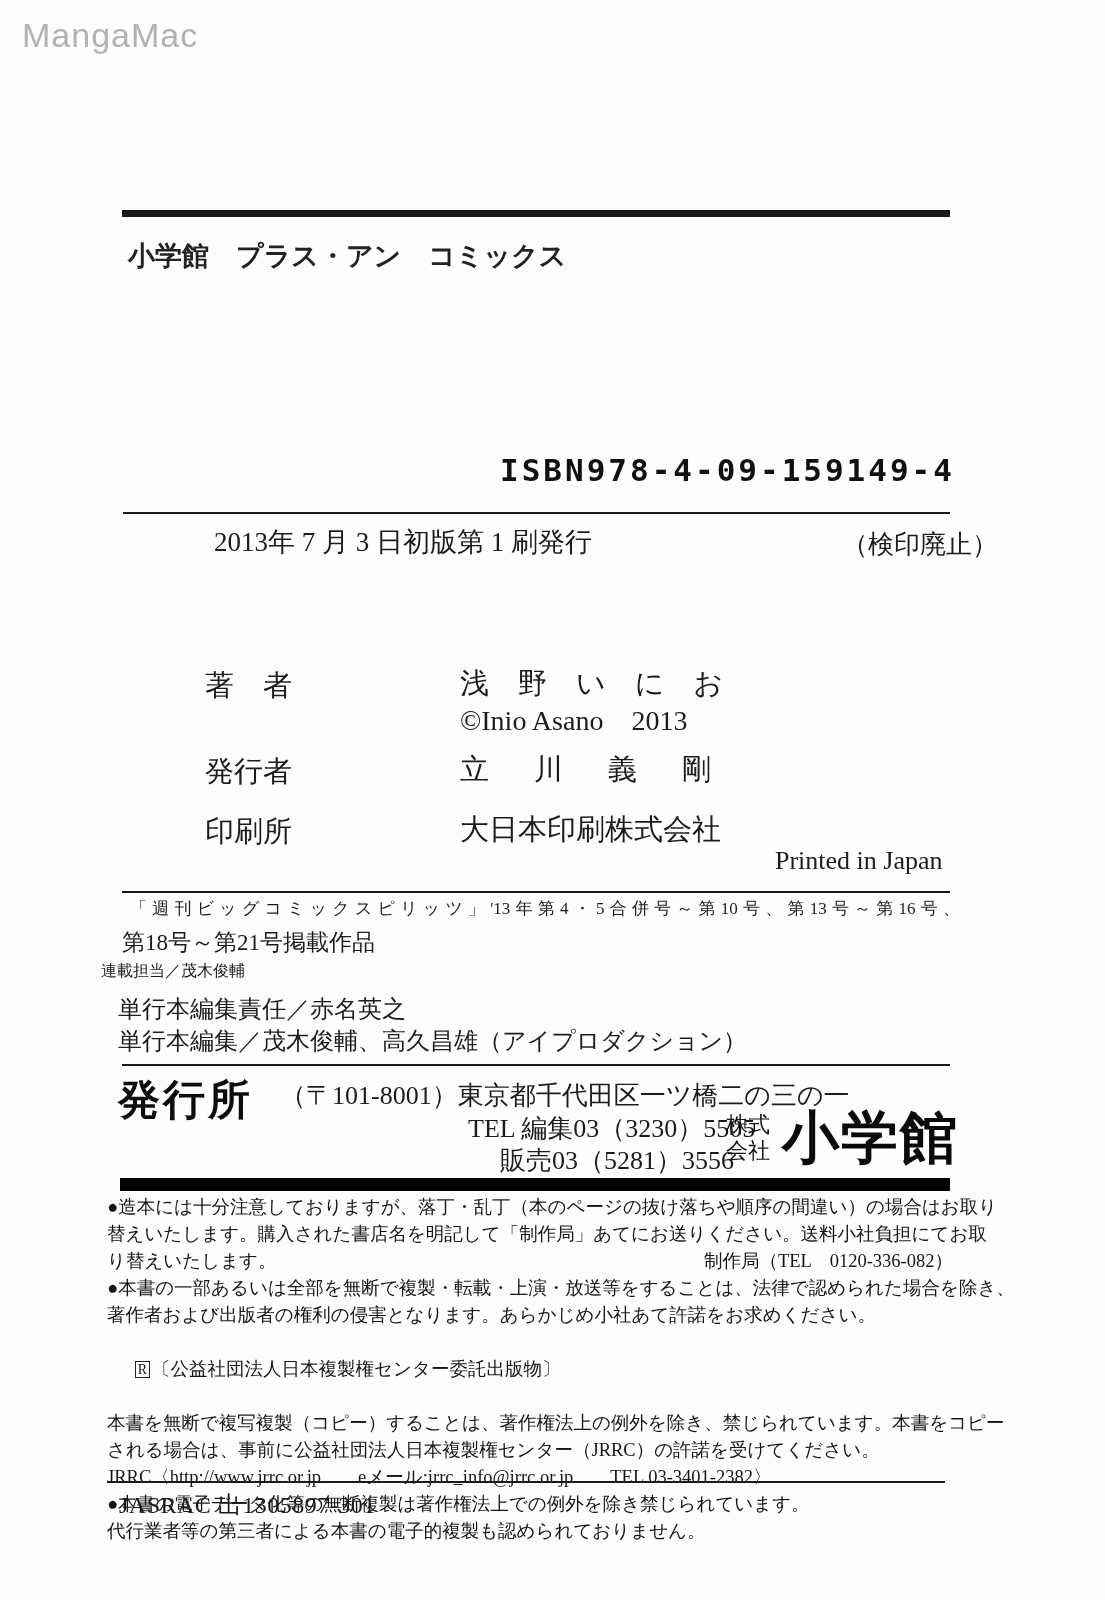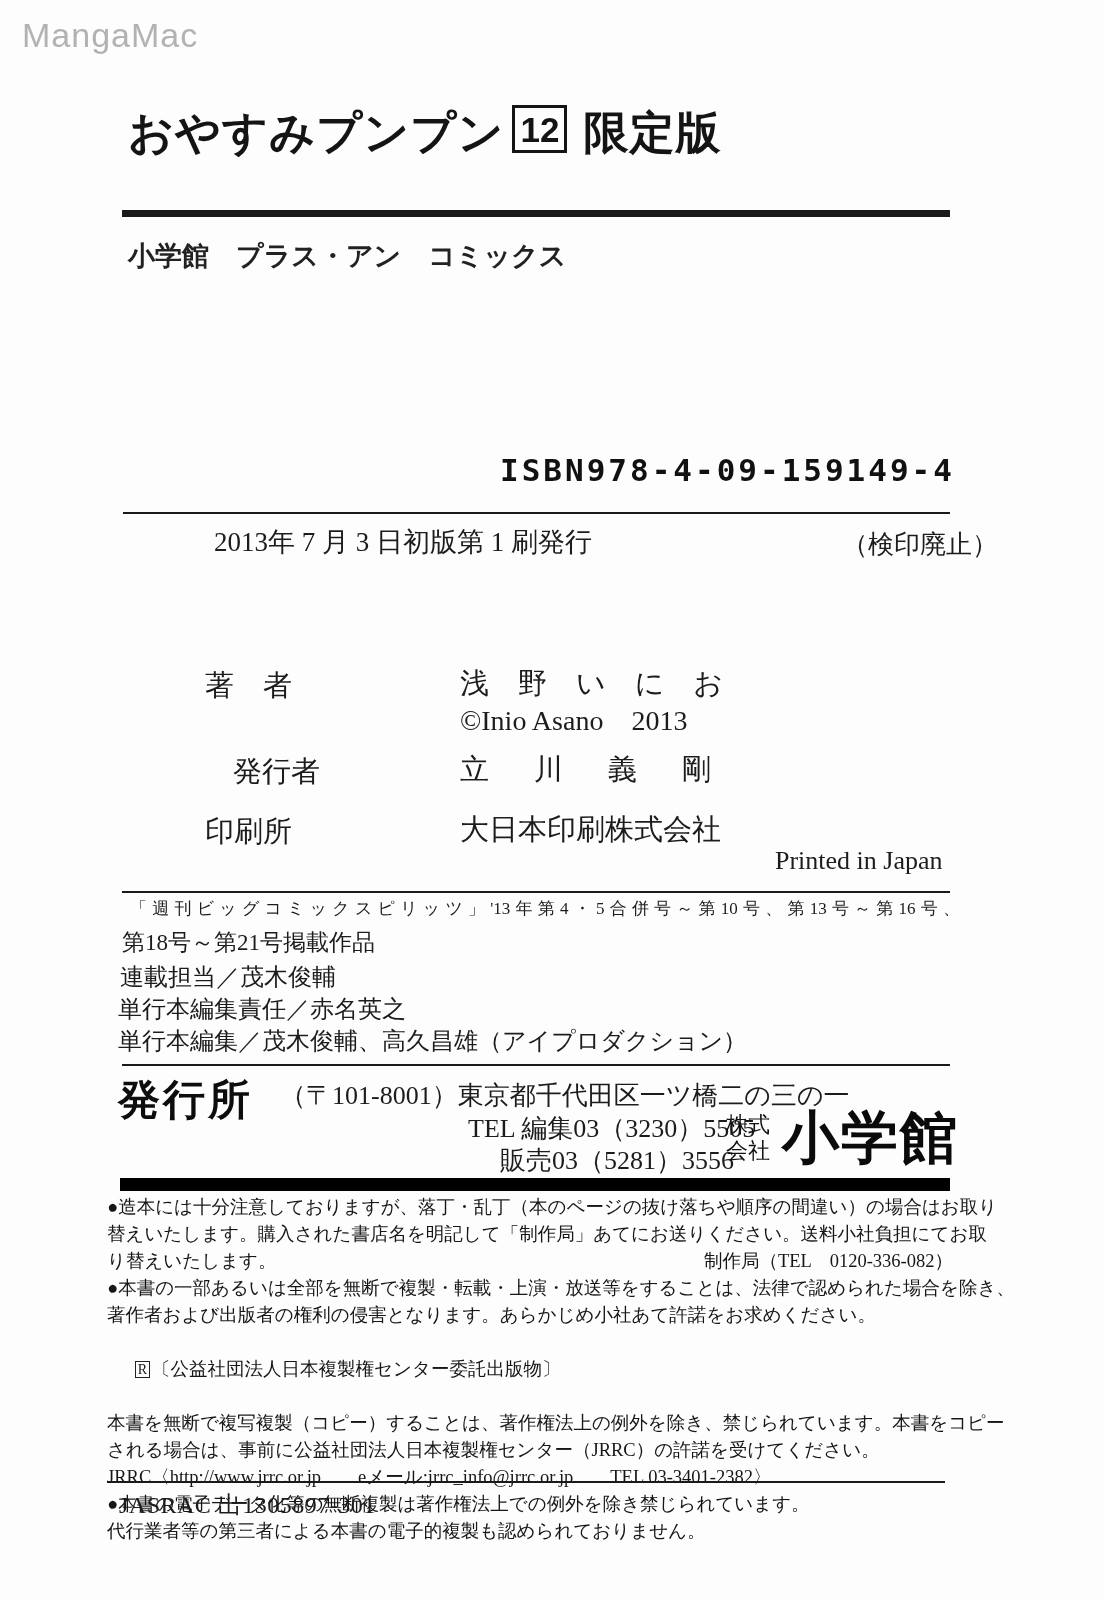--- a/index.html
+++ b/index.html
@@ -29,21 +29,21 @@
   .cr-value{left:460px;font-size:29px;}
   .cr-sub{left:460px;font-size:28px;}
   .sp-gojuon{letter-spacing:0px;}
   .sp-wide{letter-spacing:8px;}
 
   .printedin{left:775px;top:846px;font-size:26px;}
 
   .serial1{left:122px;top:897px;width:830px;font-size:17px;text-align:justify;text-align-last:justify;white-space:normal;margin-left:8px;}
   .serial2{left:122px;top:927px;width:830px;font-size:23px;text-align:left;}
 
-  .staff0{left:120px;top:961px;font-size:24px;}
+  .staff0{left:101px;top:961px;font-size:16px;}
   .staff1{left:118px;top:993px;font-size:24px;}
   .staff2{left:118px;top:1025px;font-size:24px;}
 
   .pub-label{left:118px;top:1072px;font-size:42px;font-weight:700;letter-spacing:3px;color:#0d0d0d;}
   .pub-addr{left:280px;top:1078px;font-size:26px;}
   .pub-tel1{left:468px;top:1111px;font-size:26px;}
   .pub-tel2{left:500px;top:1143px;font-size:26px;}
   .pub-pref{left:726px;top:1112px;font-size:22px;line-height:26px;white-space:pre-line;color:#111;}
   .pub-name{left:782px;top:1100px;font-size:57px;font-weight:700;color:#0a0a0a;letter-spacing:2px;}
 
@@ -55,38 +55,37 @@
 
   .jasrac{left:119px;top:1489px;font-size:24px;letter-spacing:0.5px;}
 </style>
 </head>
 <body>
 
 <div class="page">
 
   <div class="abs sans watermark">MangaMac</div>
 
-  <div class="abs sans title"><span>おやすみプンプン</span><span class="vol-box">12</span><span class="edition">限定版</span></div>
 
   <div class="rule" style="left:122px;top:210px;width:828px;height:7px;"></div>
 
   <div class="abs sans imprint">小学館　プラス・アン　コミックス</div>
 
   <div class="abs mono isbn">ISBN978-4-09-159149-4</div>
 
   <div class="rule" style="left:123px;top:512px;width:827px;height:2px;"></div>
 
   <div class="abs serif dateline">2013年 7 月 3 日初版第 1 刷発行</div>
   <div class="abs serif stampnote">（検印廃止）</div>
 
   <div class="abs serif cr-label" style="top:666px;">著　者</div>
   <div class="abs serif cr-value sp-gojuon" style="top:664px;">浅　野　い　に　お</div>
   <div class="abs serif cr-sub" style="top:702px;">©Inio Asano　2013</div>
 
-  <div class="abs serif cr-label" style="top:752px;margin-left:28px;">発行者</div>
+  <div class="abs serif cr-label" style="top:752px;">発行者</div>
   <div class="abs serif cr-value sp-wide" style="top:750px;">立　川　義　剛</div>
 
   <div class="abs serif cr-label" style="top:812px;">印刷所</div>
   <div class="abs serif cr-value" style="top:810px;">大日本印刷株式会社</div>
 
   <div class="abs serif printedin">Printed in Japan</div>
 
   <div class="rule" style="left:122px;top:891px;width:828px;height:2px;"></div>
 
   <div class="abs serif serial1">「週刊ビッグコミックスピリッツ」'13年第4・5合併号～第10号、第13号～第16号、</div>

